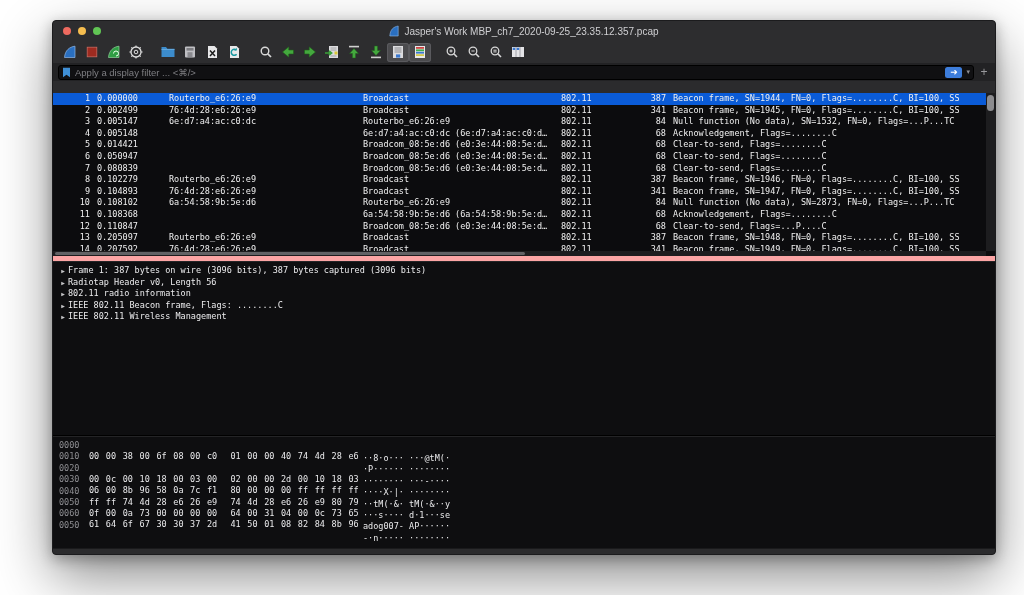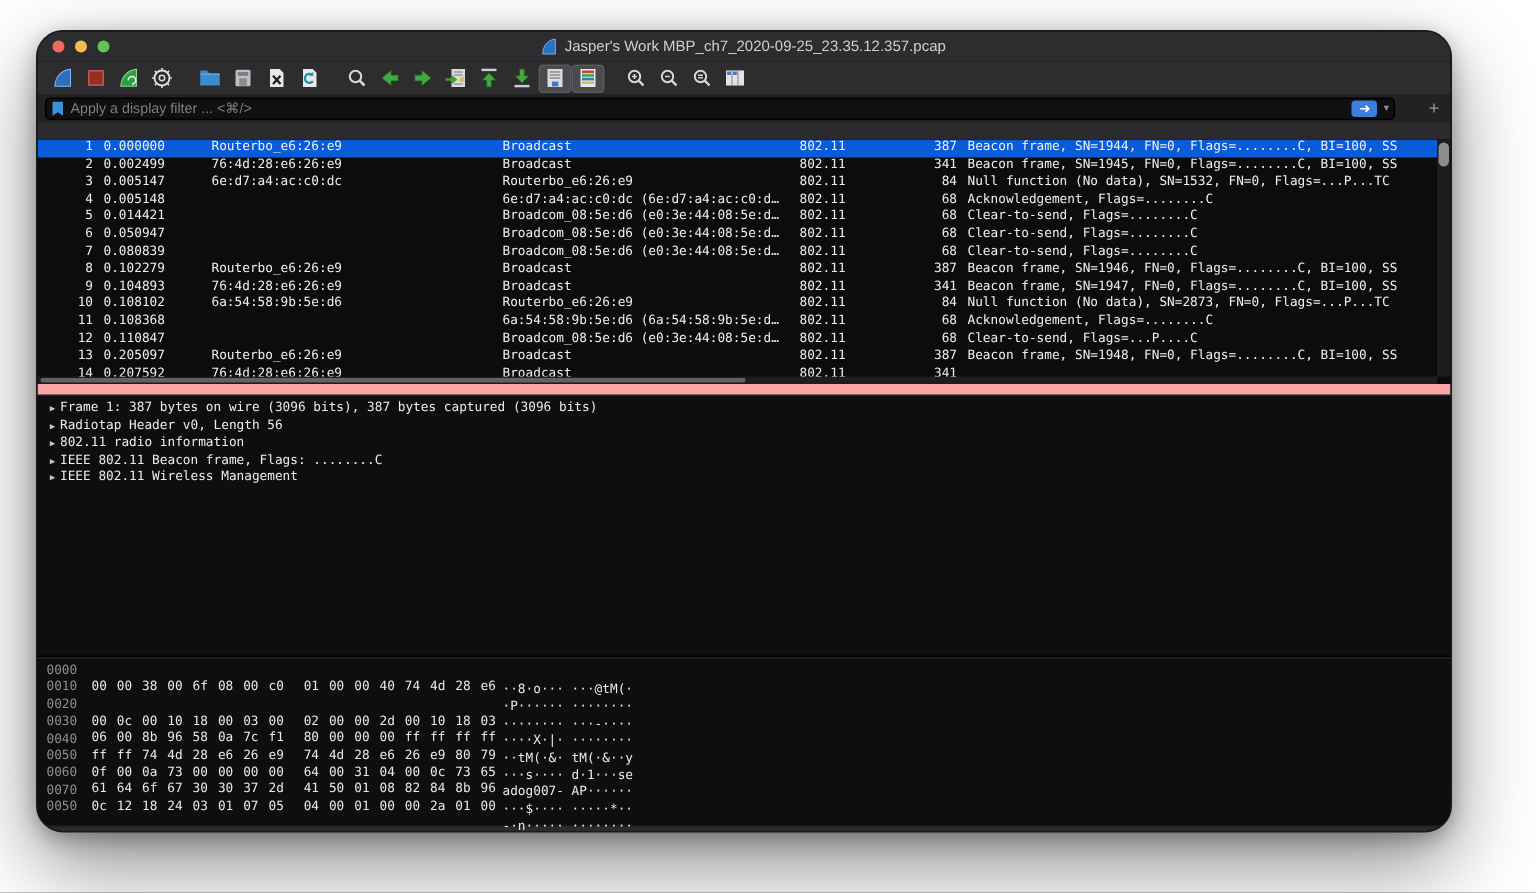--- a/index.html
+++ b/index.html
@@ -1,33 +1,33 @@
 <!DOCTYPE html>
 <html><head>
 <meta charset="utf-8">
 <style>
   html,body{margin:0;padding:0;width:1024px;height:595px;background:#ffffff;overflow:hidden;
             font-family:"Liberation Sans",sans-serif;}
-  .window{position:absolute;left:24px;top:20px;width:944px;height:535px;border-radius:18px;
+  .window{position:absolute;left:52px;top:20px;width:944px;height:535px;border-radius:4px;
           overflow:hidden;background:#0e0e10;box-shadow:0 22px 55px rgba(0,0,0,.45),0 4px 14px rgba(0,0,0,.3);
           border:1px solid #1b1b1d;box-sizing:border-box;display:flex;flex-direction:column;}
   
   .titlebar{height:20px;background:#2d2d2f;position:relative;flex:0 0 auto;}
   .lights{position:absolute;left:10px;top:6px;display:flex;gap:7px;}
   .light{width:8px;height:8px;border-radius:50%;}
   .light.red{background:#ee6a5f;}.light.yellow{background:#f5bd4f;}.light.green{background:#61c554;}
   .titletext{position:absolute;left:0;right:0;top:0;height:20px;display:flex;align-items:center;
              justify-content:center;gap:5px;color:#cfcfd2;font-size:10px;}
   
   .toolbar{height:22px;background:#2d2d2f;display:flex;align-items:center;padding-left:6px;flex:0 0 auto;}
   .tbtn{width:22px;height:19px;display:flex;align-items:center;justify-content:center;border-radius:3px;flex:0 0 auto;}
   .tbtn.active{background:#4b4b4e;box-shadow:inset 0 0 0 1px #5a5a5e;}
   .tsep{width:10px;flex:0 0 auto;}
   
-  .filterbar{height:18px;background:#222224;display:flex;align-items:center;padding:0 5px;gap:20px;flex:0 0 auto;}
+  .filterbar{height:18px;background:#222224;display:flex;align-items:center;padding:0 5px;gap:4px;flex:0 0 auto;}
   .filterfield{flex:1;height:13px;background:#101012;border:1px solid #000;border-radius:3px;
                display:flex;align-items:center;padding:0 3px;gap:4px;}
   .filterfield input{flex:1;background:transparent;border:none;outline:none;color:#d8d8d8;
                      font-size:9.5px;font-family:"Liberation Sans",sans-serif;padding:0;}
   .filterfield input::placeholder{color:#7e7e82;}
   .applybtn{width:17px;height:11px;background:#3d7ddb;border-radius:2.5px;display:flex;align-items:center;
             justify-content:center;color:#fff;font-size:9px;line-height:11px;}
   .caret{color:#8f8f93;font-size:7px;}
   .plusbtn{color:#9a9a9e;font-size:12px;width:12px;text-align:center;}
   
@@ -42,21 +42,21 @@
         font-family:"DejaVu Sans Mono",monospace;font-size:8.5px;line-height:11.6px;color:#f0f0f0;
         white-space:nowrap;}
   .prow.sel{background:#0a5bd7;}
   .prow .c{overflow:hidden;padding-left:3px;}
   .prow .c.r{text-align:right;padding-right:4px;padding-left:0;}
   .vscroll{position:absolute;right:0;top:0;bottom:5px;width:9px;background:#1d1d1f;}
   .vthumb{position:absolute;left:1px;top:2px;width:7px;height:16px;border-radius:3.5px;background:#8c8c8f;}
   .hscroll{position:absolute;left:0;right:9px;bottom:0;height:5px;background:#1d1d1f;}
   .hthumb{position:absolute;left:2px;top:1px;width:470px;height:3px;border-radius:1.5px;background:#626265;}
   
-  .details{height:170px;background:#0e0e10;border-top:7px solid #fca5a5;box-shadow:inset 0 1px 0 #242426;
+  .details{height:170px;background:#0e0e10;border-top:5px solid #fca5a5;box-shadow:inset 0 1px 0 #242426;
            padding-top:4px;flex:0 0 auto;}
   .drow{height:11.5px;line-height:11.5px;font-family:"DejaVu Sans Mono",monospace;font-size:8.5px;
         color:#ececee;white-space:pre;display:flex;align-items:center;}
   .drow .tri{color:#c6c6c8;font-size:6px;width:10px;text-align:center;flex:0 0 auto;margin-left:5px;}
   
   .hexpane{height:108px;background:#0e0e10;border-top:1px solid #000;box-shadow:inset 0 1px 0 #242426;
            padding-top:4px;flex:0 0 auto;}
   .hrow{height:11.4px;line-height:11.4px;font-family:"DejaVu Sans Mono",monospace;font-size:8.5px;
         white-space:pre;position:relative;}
   .hrow .off{color:#8f8f93;position:absolute;left:6px;text-align:right;}
@@ -414,20 +414,21 @@
           <div class="c r">387</div>
           <div class="c">Beacon frame, SN=1948, FN=0, Flags=........C, BI=100, SS</div>
         </div>
         <div class="prow">
           <div class="c r">14</div>
           <div class="c">0.207592</div>
           <div class="c">76:4d:28:e6:26:e9</div>
           <div class="c">Broadcast</div>
           <div class="c">802.11</div>
           <div class="c r">341</div>
+          <div class="c">Beacon frame, SN=1949, FN=0, Flags=........C, BI=100, SS</div>
         </div>
       </div>
     <div class="vscroll">
       <div class="vthumb"></div>
     </div>
     <div class="hscroll">
       <div class="hthumb"></div>
     </div>
   </div>
 
@@ -440,21 +441,20 @@
     </div>
 
   <div class="hexpane" id="hexPane">
       <div class="hrow"><span class="off">0000</span><span class="bytes">00 00 38 00 6f 08 00 c0  01 00 00 40 74 4d 28 e6</span><span class="ascii">··8·o··· ···@tM(·</span></div>
       <div class="hrow"><span class="off">0010</span><span class="ascii">·P······ ········</span></div>
       <div class="hrow"><span class="off">0020</span><span class="bytes">00 0c 00 10 18 00 03 00  02 00 00 2d 00 10 18 03</span><span class="ascii">········ ···-····</span></div>
       <div class="hrow"><span class="off">0030</span><span class="bytes">06 00 8b 96 58 0a 7c f1  80 00 00 00 ff ff ff ff</span><span class="ascii">····X·|· ········</span></div>
       <div class="hrow"><span class="off">0040</span><span class="bytes">ff ff 74 4d 28 e6 26 e9  74 4d 28 e6 26 e9 80 79</span><span class="ascii">··tM(·&amp;· tM(·&amp;··y</span></div>
       <div class="hrow"><span class="off">0050</span><span class="bytes">0f 00 0a 73 00 00 00 00  64 00 31 04 00 0c 73 65</span><span class="ascii">···s···· d·1···se</span></div>
       <div class="hrow"><span class="off">0060</span><span class="bytes">61 64 6f 67 30 30 37 2d  41 50 01 08 82 84 8b 96</span><span class="ascii">adog007- AP······</span></div>
-      <div class="hrow"><span class="off">0070</span><span class="bytes">0c 12 18 24 03 01 07 05  04 00 01 00 00 2a 01 00</span><span class="ascii">···$···· ·····*··</span></div>
       <div class="hrow"><span class="off">0050</span><span class="ascii">-·n····· ········</span></div>
     </div>
 
   <div class="statusbar">
     <span class="expert"></span>
     <span class="commenticon"></span>
     <span>Jasper's Work MBP_ch7_2020-09-25_23.35.12.357.pcap</span>
     <span class="status-pack">Packets: 6205 · Displayed: 6205 (100.0%)</span>
     <span>Profile: Default</span>
   </div>

